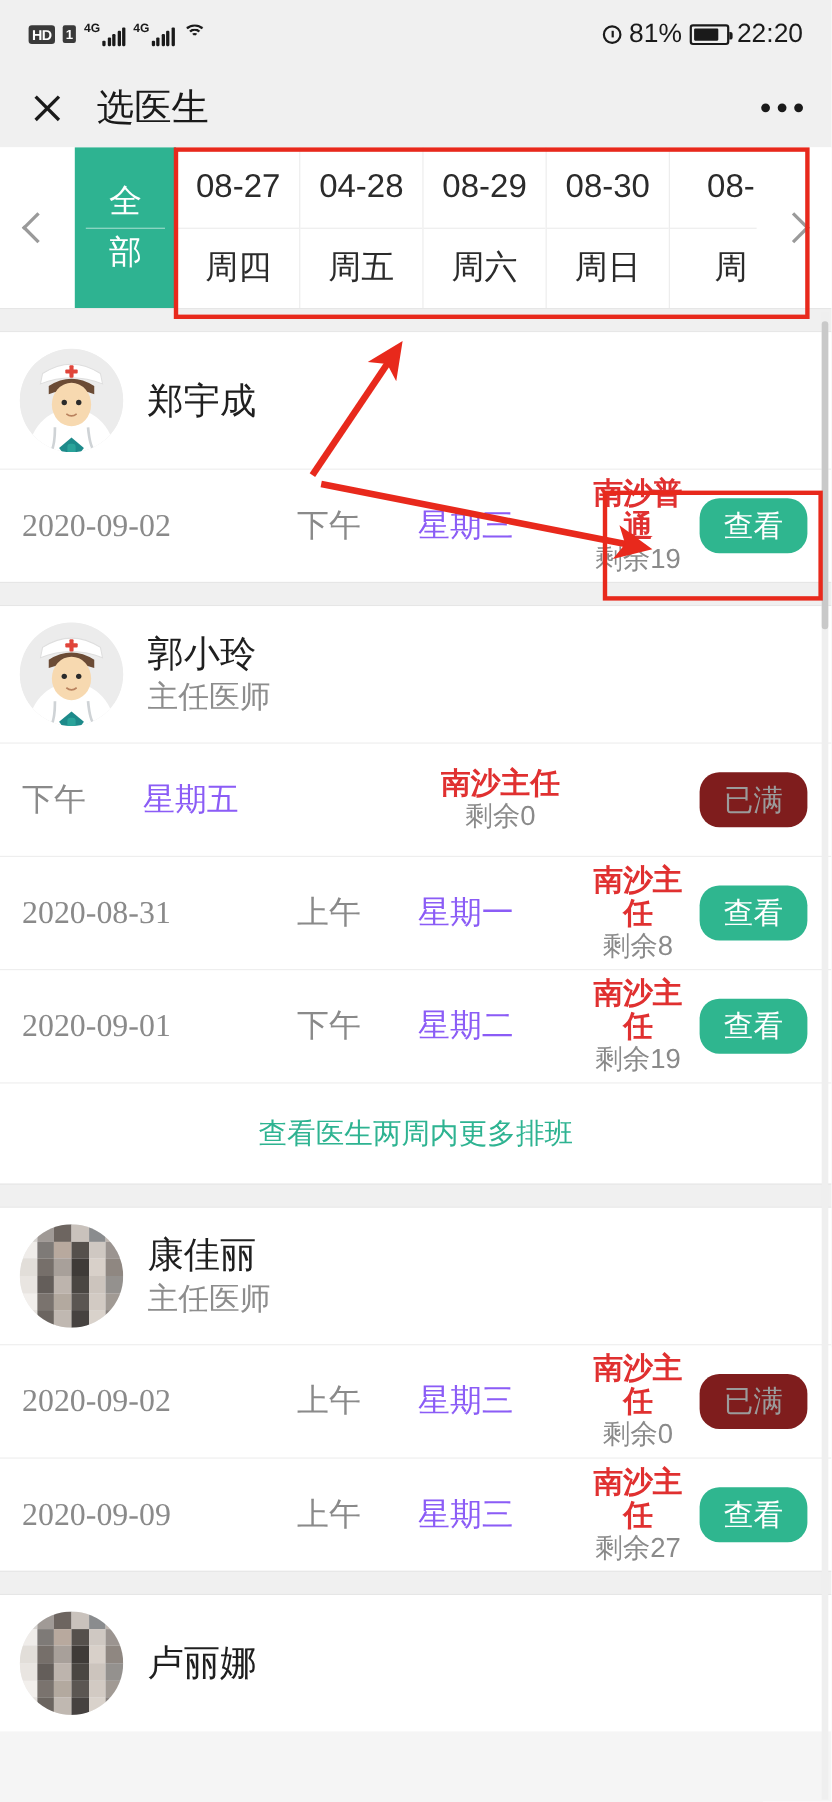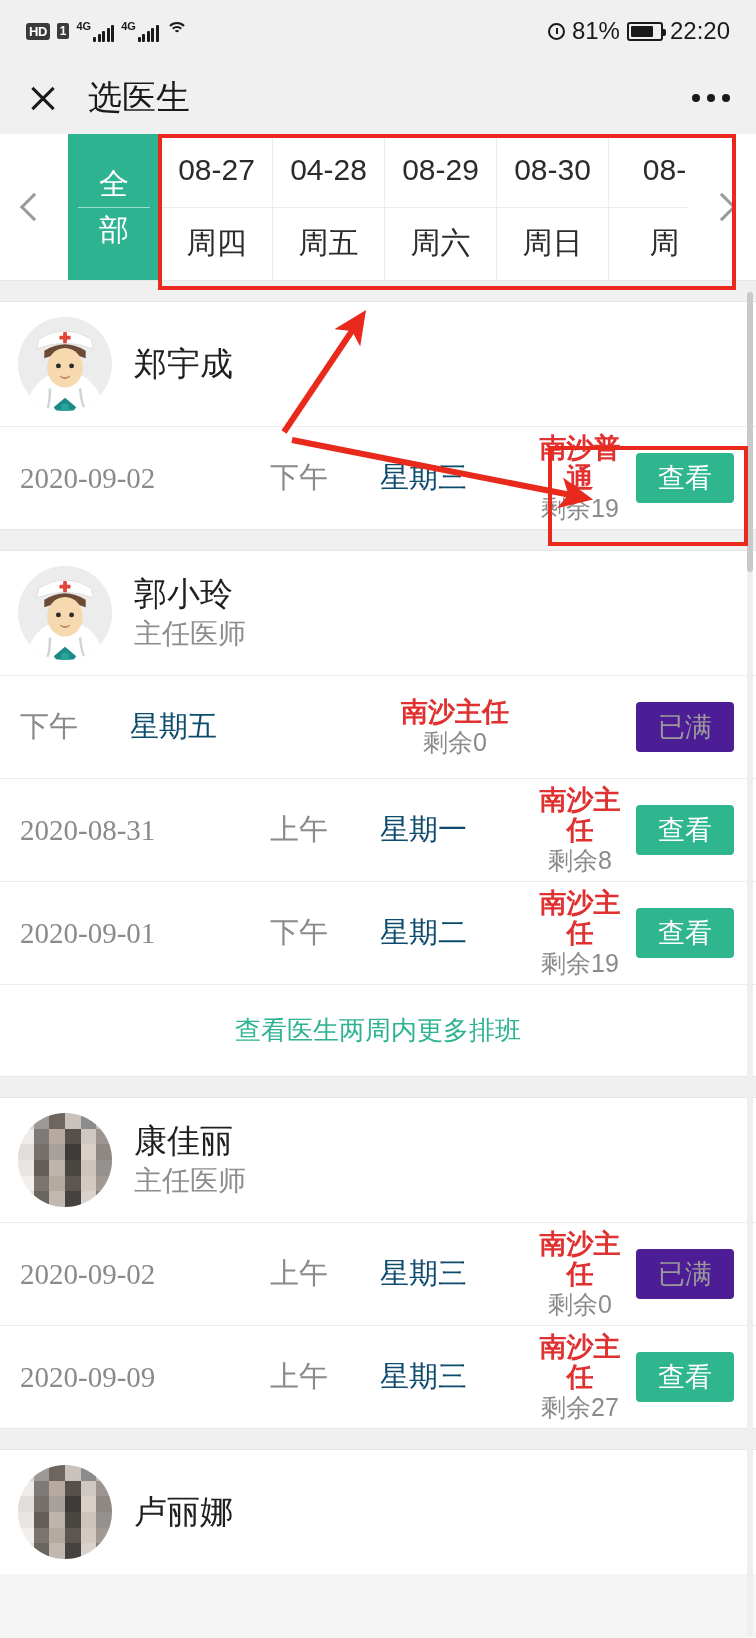--- a/index.html
+++ b/index.html
@@ -93,29 +93,29 @@
   .doc-meta { margin-left: 22px; }
   .doc-name { font-size: 33px; color:#1f1f1f; line-height:1.22; }
   .doc-title { font-size: 28px; color:#8d8d8d; line-height:1.3; margin-top:2px; }
 
   .sched-row {
     height: 103px; display:flex; align-items:center; border-top:1px solid #ededed;
     padding: 0 22px 0 20px;
   }
   .sr-date { font-size: 29px; color:#8a8a8a; width: 250px; flex:none;font-family:Liberation Serif, serif; }
   .sr-ampm { font-size: 29px; color:#8a8a8a; width: 110px; flex:none; }
-  .sr-week { font-size: 29px; color:#0c4a6e; width: 150px; flex:none; text-align:left; }
+  .sr-week { font-size: 29px; color:#8b5cf6; width: 150px; flex:none; text-align:left; }
   .sr-clinic { flex:1; text-align:center; padding-right: 6px; }
   .sr-clinic .cname { font-size:27px; color:#e03030; line-height:1.12; font-weight:600; }
   .sr-clinic .cleft { font-size:25px; color:#8a8a8a; line-height:1.2; }
-  .sr-btn { width: 98px; height:50px; flex:none; border-radius:4px;
+  .sr-btn { width: 98px; height:50px; flex:none; border-radius:18px;
             display:flex; align-items:center; justify-content:center;
             font-size:27px; cursor:pointer; }
   .sr-btn.ok   { background:#2fb68f; color:#fff; }
-  .sr-btn.full { background:#4c1d95; color:#9b9b9b; cursor:default; }
+  .sr-btn.full { background:#7f1d1d; color:#9b9b9b; cursor:default; }
 
   .more-link { height: 92px; display:flex; align-items:center; justify-content:center;
                background:#fff; border-top:1px solid #ededed;
                font-size:26px; color:#2eb391; cursor:pointer; }
 
   
   .sbar { position:absolute; right:3px; top:292px; width:6px; height:280px;
           background:#c9c9c9; border-radius:3px; }
   .sbar-track { position:absolute; right:3px; top:284px; width:6px; height:1352px; background:#efefef; }
 

